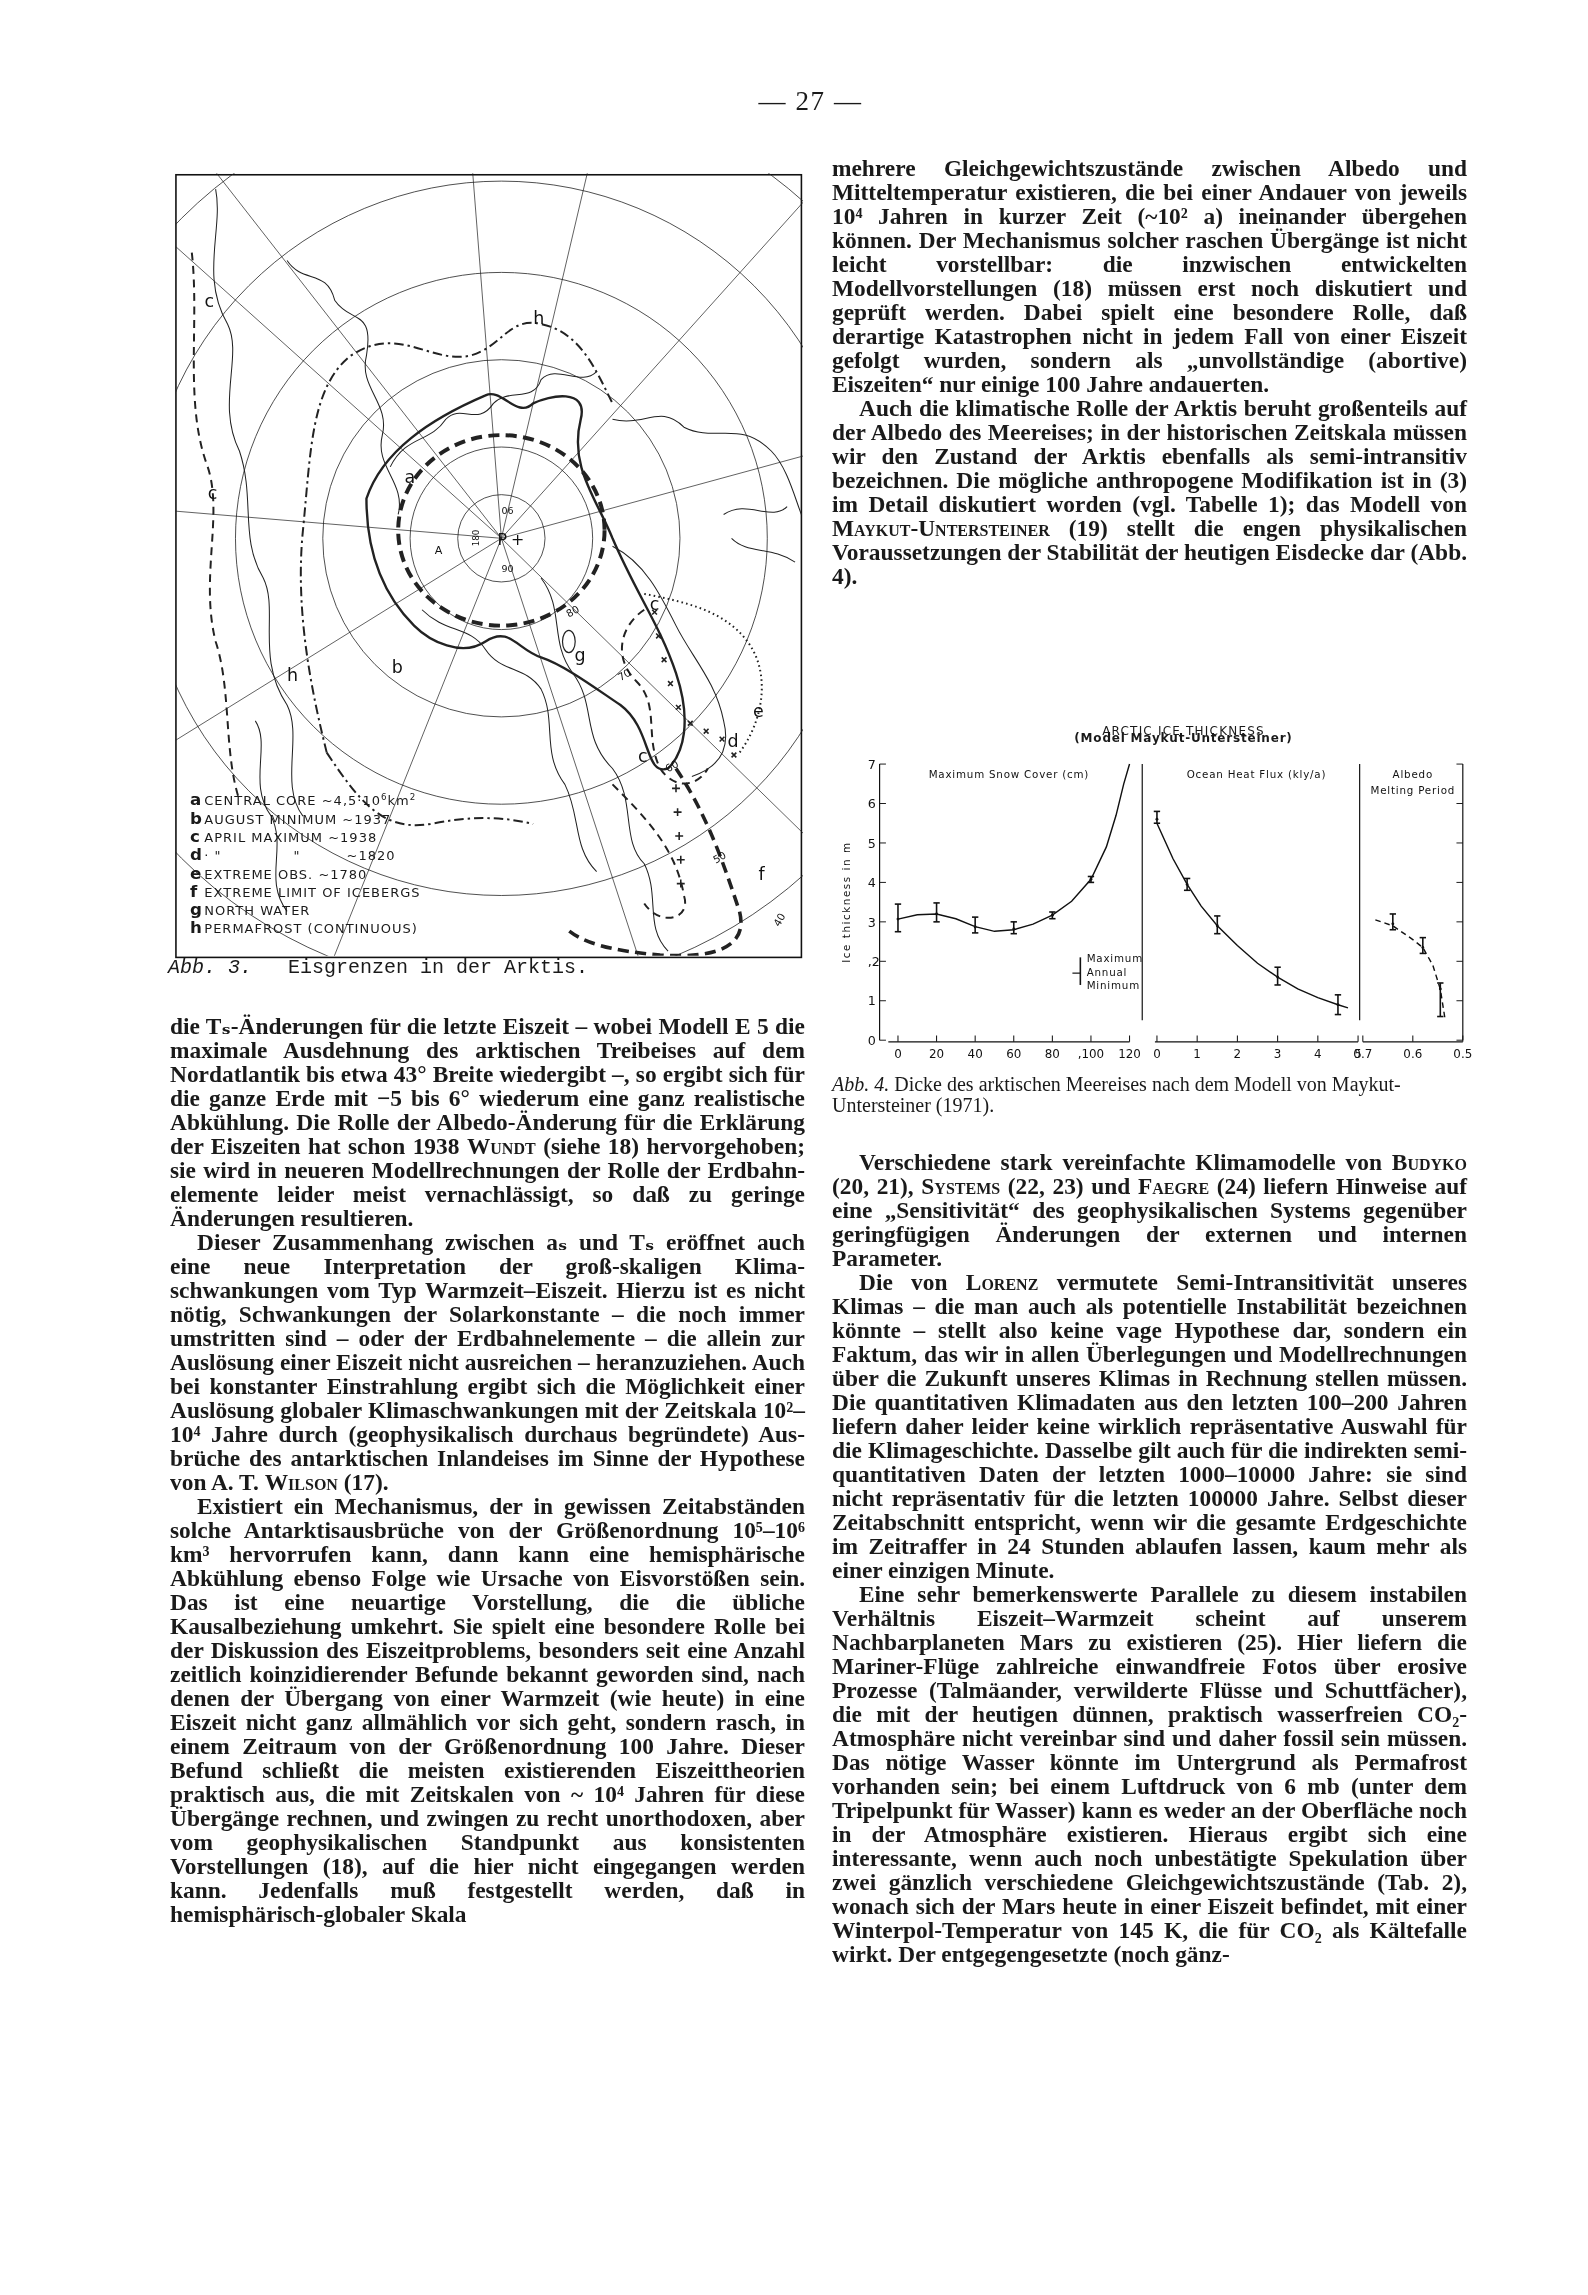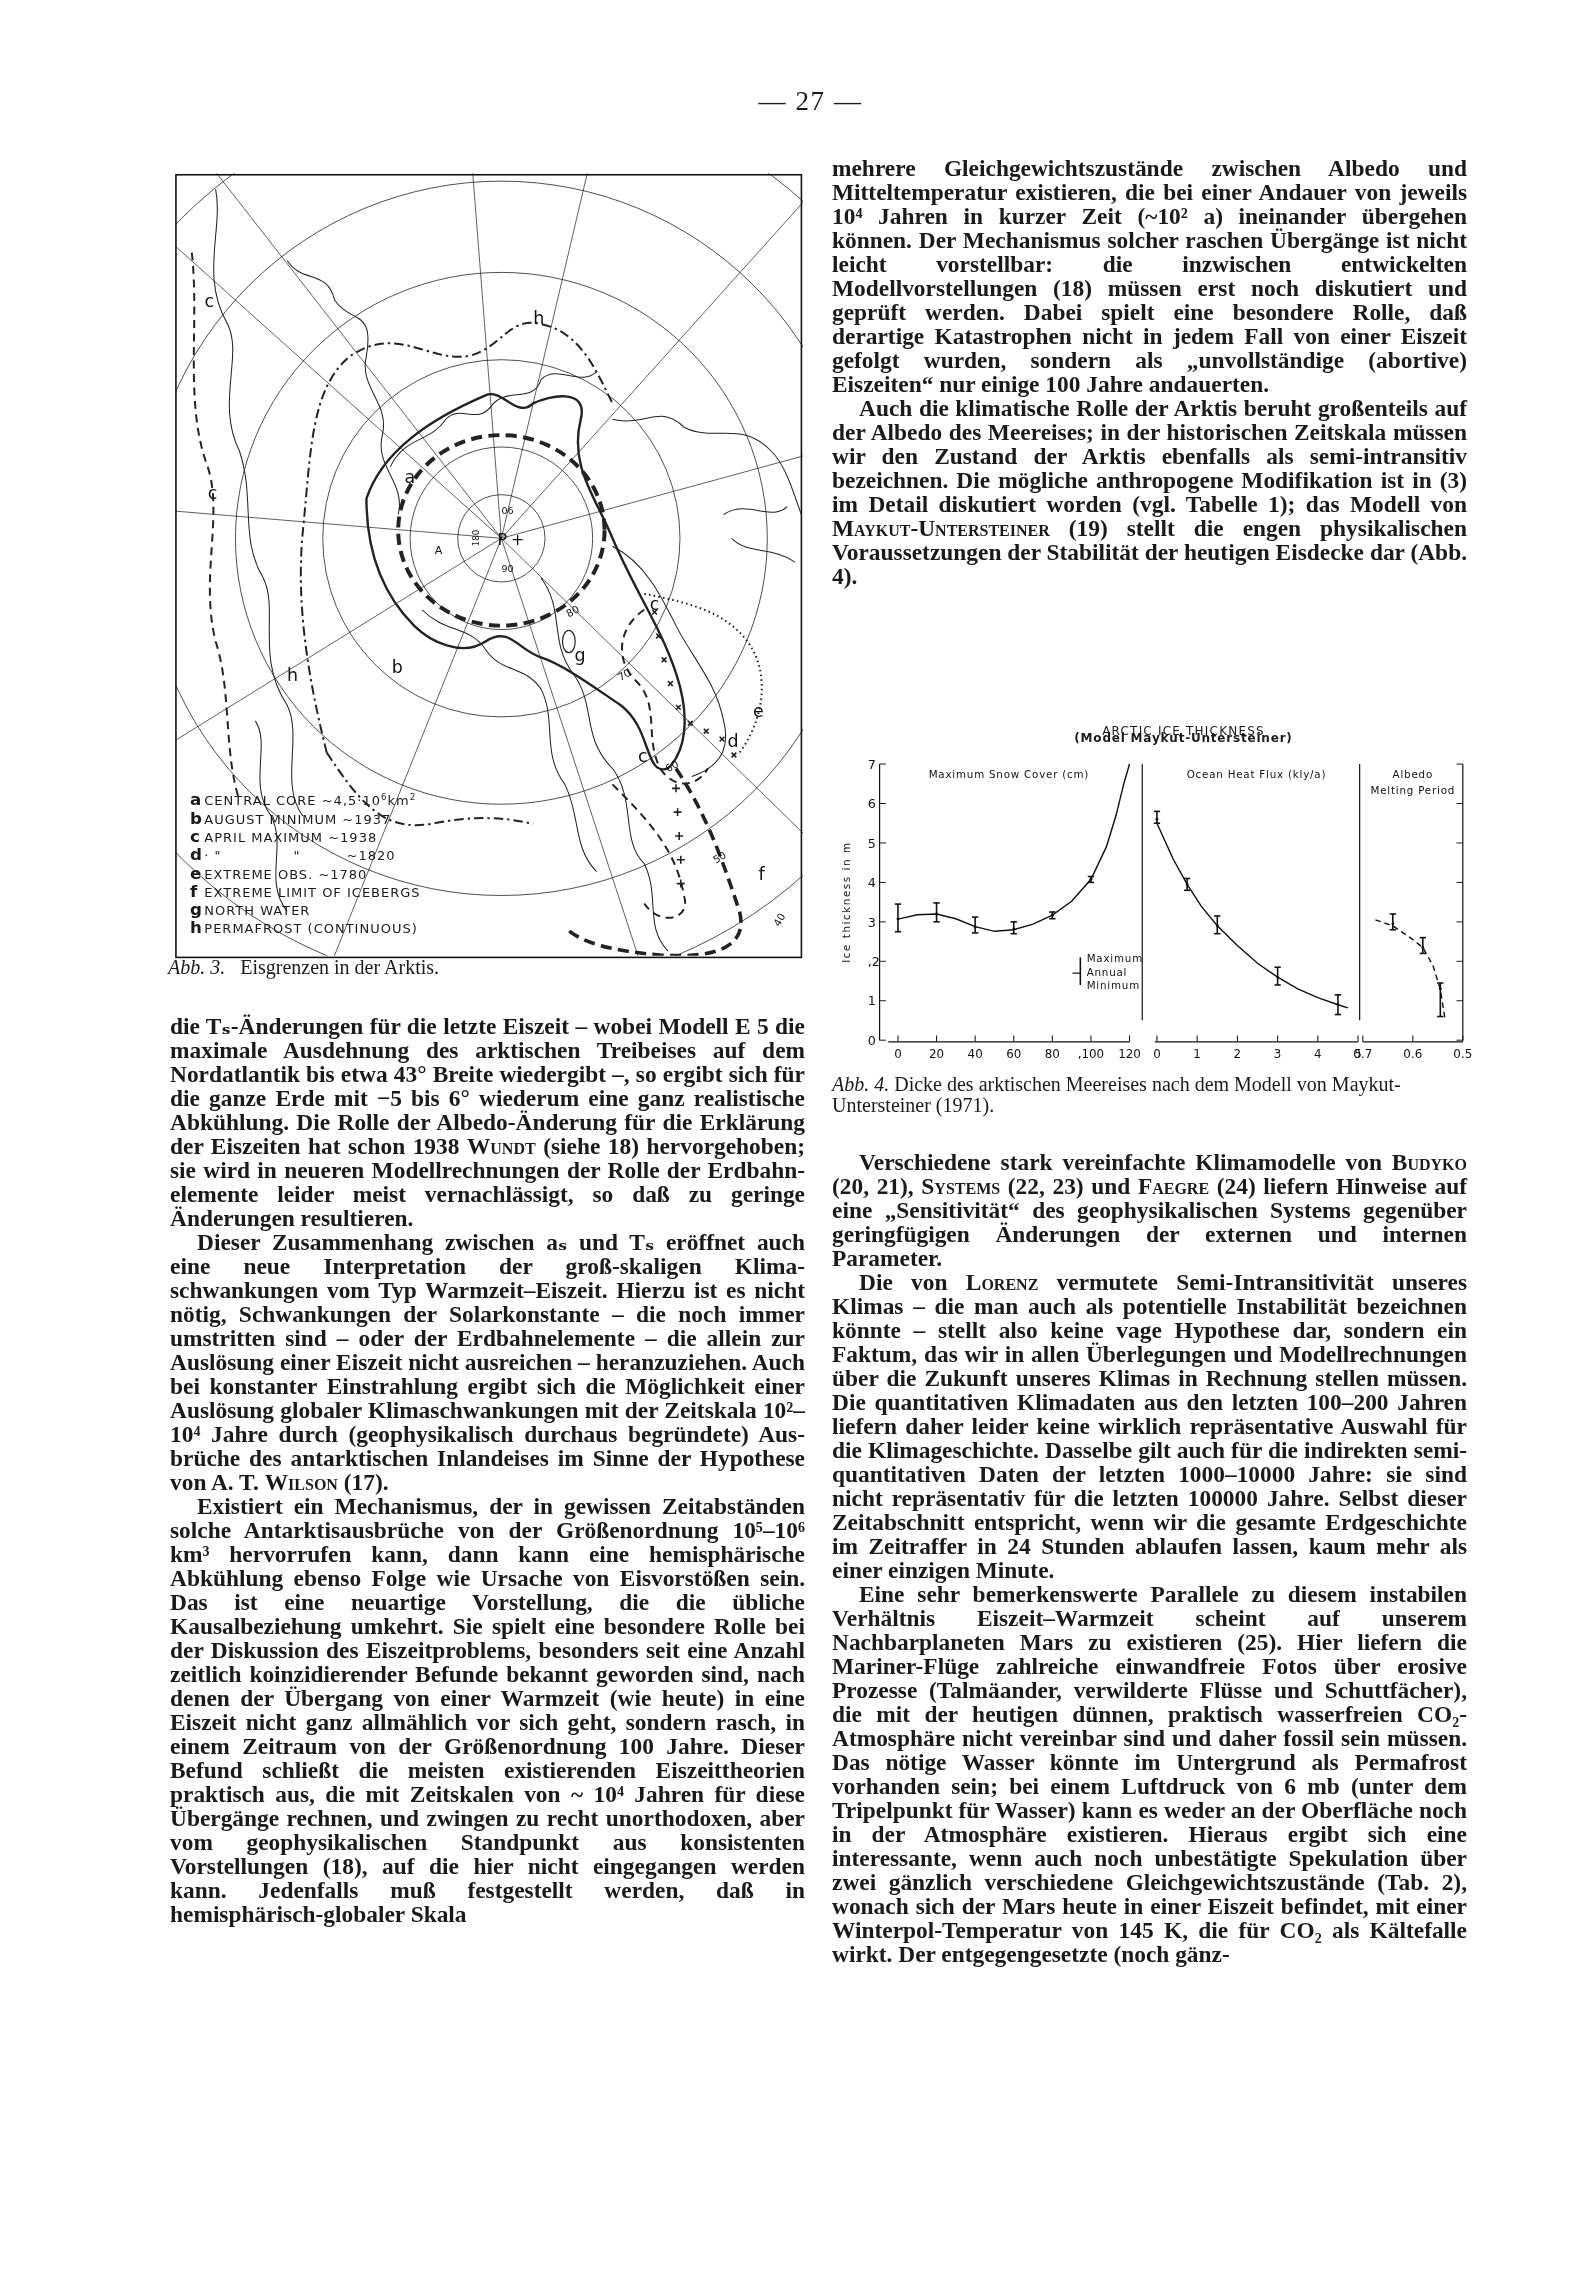--- a/index.html
+++ b/index.html
@@ -17,21 +17,21 @@
   .caption { font-size: 20px; line-height: 21.4px; }
   .caption .abb { font-style: italic; }
 
   
   .map-figure { position: absolute; left: 168px; top: 165px; width: 635px; height: 799px; }
   .map-figure svg { position: absolute; left: 0; top: 0; }
   .map-legend { position: absolute; left: 22px; top: 624px; font-family: "DejaVu Sans", sans-serif;
                 font-size: 13px; line-height: 16.3px; letter-spacing: 1px; }
   .map-legend .key { font-size: 16.7px; font-weight: bold; display: inline-block; width: 14.3px; }
   .map-legend sup { font-size: 8.7px; }
-  .map-caption { position: absolute; left: 168px; top: 957px; }
+  .map-caption { position: absolute; left: 168px; top: 957px; font-family: Liberation Mono, monospace; }
 
   
   .chart-figure { position: absolute; left: 818px; top: 699px; width: 731px; height: 365px; }
   .chart-title { position: absolute; left: 0; width: 731px; text-align: center;
                  font-family: "DejaVu Sans", sans-serif; font-size: 12px; letter-spacing: 1.2px; }
   .chart-figure svg text { font-family: "DejaVu Sans", sans-serif; }
   .chart-caption { position: absolute; left: 832px; top: 1074px; width: 635px; }
 </style>
 </head>
 <body>

